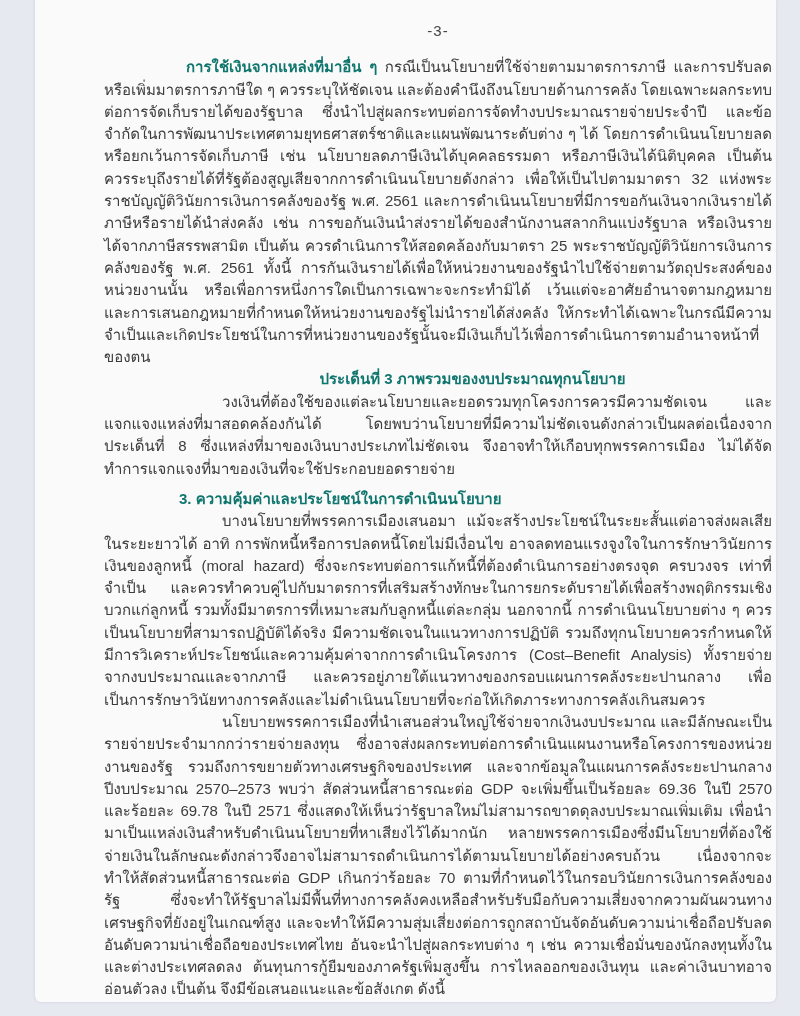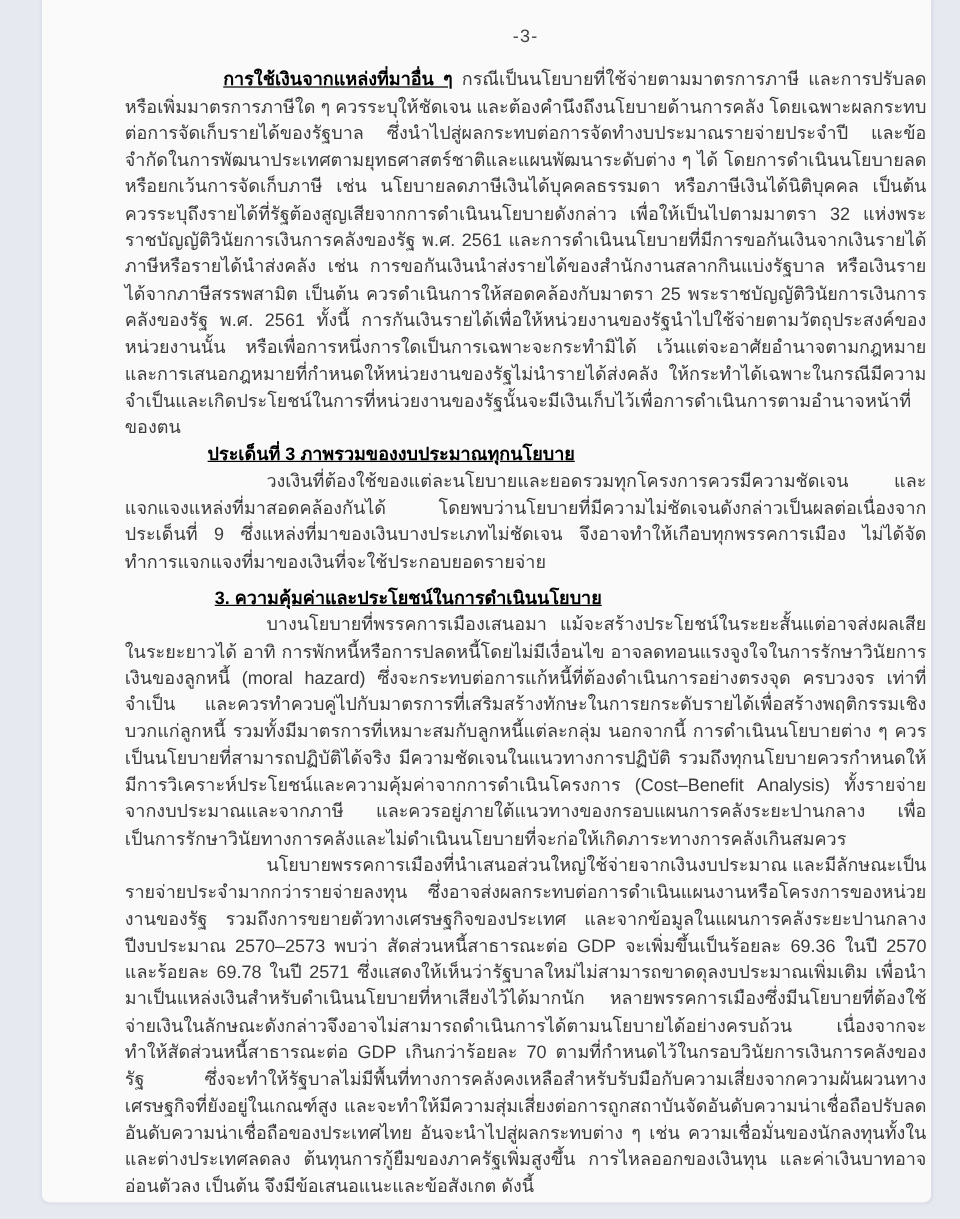--- a/index.html
+++ b/index.html
@@ -35,40 +35,40 @@
   .page-number {
     text-align: center;
     margin-top: 20px;
     margin-bottom: 14px;
     color: #45454a;
     letter-spacing: 1px;
   }
   .para { text-align: justify; }
   .indent { text-indent: 118px; }
   .indent-lead { text-indent: 82px; }
-  .para strong, .heading { color: #000000; font-weight: bold; text-decoration: underline; }
+  .para strong, .heading { color: #0f766e; font-weight: bold; }
   .heading { text-align: left; }
-  .heading.issue { margin-left: 69px; }
+  .heading.issue { margin-left: 69px; text-align: center; }
   .heading.num { margin-left: 75px; }
   .gap-before { margin-top: 8px; }
 </style>
 </head>
 <body>
 
 <div class="canvas">
   <div class="page">
     <div class="content">
 
       <div class="page-number">-3-</div>
 
       <p class="para indent-lead"><strong>การใช้เงินจากแหล่งที่มาอื่น ๆ</strong><span> กรณีเป็นนโยบายที่ใช้จ่ายตามมาตรการภาษี และการปรับลดหรือเพิ่มมาตรการภาษีใด ๆ ควรระบุให้ชัดเจน และต้องคำนึงถึงนโยบายด้านการคลัง โดยเฉพาะผลกระทบต่อการจัดเก็บรายได้ของรัฐบาล ซึ่งนำไปสู่ผลกระทบต่อการจัดทำงบประมาณรายจ่ายประจำปี และข้อจำกัดในการพัฒนาประเทศตามยุทธศาสตร์ชาติและแผนพัฒนาระดับต่าง ๆ ได้ โดยการดำเนินนโยบายลดหรือยกเว้นการจัดเก็บภาษี เช่น นโยบายลดภาษีเงินได้บุคคลธรรมดา หรือภาษีเงินได้นิติบุคคล เป็นต้น ควรระบุถึงรายได้ที่รัฐต้องสูญเสียจากการดำเนินนโยบายดังกล่าว เพื่อให้เป็นไปตามมาตรา 32 แห่งพระราชบัญญัติวินัยการเงินการคลังของรัฐ พ.ศ. 2561 และการดำเนินนโยบายที่มีการขอกันเงินจากเงินรายได้ภาษีหรือรายได้นำส่งคลัง เช่น การขอกันเงินนำส่งรายได้ของสำนักงานสลากกินแบ่งรัฐบาล หรือเงินรายได้จากภาษีสรรพสามิต เป็นต้น ควรดำเนินการให้สอดคล้องกับมาตรา 25 พระราชบัญญัติวินัยการเงินการคลังของรัฐ พ.ศ. 2561 ทั้งนี้ การกันเงินรายได้เพื่อให้หน่วยงานของรัฐนำไปใช้จ่ายตามวัตถุประสงค์ของหน่วยงานนั้น หรือเพื่อการหนึ่งการใดเป็นการเฉพาะจะกระทำมิได้ เว้นแต่จะอาศัยอำนาจตามกฎหมาย และการเสนอกฎหมายที่กำหนดให้หน่วยงานของรัฐไม่นำรายได้ส่งคลัง ให้กระทำได้เฉพาะในกรณีมีความจำเป็นและเกิดประโยชน์ในการที่หน่วยงานของรัฐนั้นจะมีเงินเก็บไว้เพื่อการดำเนินการตามอำนาจหน้าที่ของตน</span></p>
 
       <div class="heading issue">ประเด็นที่ 3 ภาพรวมของงบประมาณทุกนโยบาย</div>
 
-      <p class="para indent">วงเงินที่ต้องใช้ของแต่ละนโยบายและยอดรวมทุกโครงการควรมีความชัดเจน และแจกแจงแหล่งที่มาสอดคล้องกันได้ โดยพบว่านโยบายที่มีความไม่ชัดเจนดังกล่าวเป็นผลต่อเนื่องจากประเด็นที่ 9 ซึ่งแหล่งที่มาของเงินบางประเภทไม่ชัดเจน จึงอาจทำให้เกือบทุกพรรคการเมือง ไม่ได้จัดทำการแจกแจงที่มาของเงินที่จะใช้ประกอบยอดรายจ่าย</p>
+      <p class="para indent">วงเงินที่ต้องใช้ของแต่ละนโยบายและยอดรวมทุกโครงการควรมีความชัดเจน และแจกแจงแหล่งที่มาสอดคล้องกันได้ โดยพบว่านโยบายที่มีความไม่ชัดเจนดังกล่าวเป็นผลต่อเนื่องจากประเด็นที่ 8 ซึ่งแหล่งที่มาของเงินบางประเภทไม่ชัดเจน จึงอาจทำให้เกือบทุกพรรคการเมือง ไม่ได้จัดทำการแจกแจงที่มาของเงินที่จะใช้ประกอบยอดรายจ่าย</p>
 
       <div class="heading num gap-before">3. ความคุ้มค่าและประโยชน์ในการดำเนินนโยบาย</div>
 
       <p class="para indent">บางนโยบายที่พรรคการเมืองเสนอมา แม้จะสร้างประโยชน์ในระยะสั้นแต่อาจส่งผลเสียในระยะยาวได้ อาทิ การพักหนี้หรือการปลดหนี้โดยไม่มีเงื่อนไข อาจลดทอนแรงจูงใจในการรักษาวินัยการเงินของลูกหนี้ (moral hazard) ซึ่งจะกระทบต่อการแก้หนี้ที่ต้องดำเนินการอย่างตรงจุด ครบวงจร เท่าที่จำเป็น และควรทำควบคู่ไปกับมาตรการที่เสริมสร้างทักษะในการยกระดับรายได้เพื่อสร้างพฤติกรรมเชิงบวกแก่ลูกหนี้ รวมทั้งมีมาตรการที่เหมาะสมกับลูกหนี้แต่ละกลุ่ม นอกจากนี้ การดำเนินนโยบายต่าง ๆ ควรเป็นนโยบายที่สามารถปฏิบัติได้จริง มีความชัดเจนในแนวทางการปฏิบัติ รวมถึงทุกนโยบายควรกำหนดให้มีการวิเคราะห์ประโยชน์และความคุ้มค่าจากการดำเนินโครงการ (Cost–Benefit Analysis) ทั้งรายจ่ายจากงบประมาณและจากภาษี และควรอยู่ภายใต้แนวทางของกรอบแผนการคลังระยะปานกลาง เพื่อเป็นการรักษาวินัยทางการคลังและไม่ดำเนินนโยบายที่จะก่อให้เกิดภาระทางการคลังเกินสมควร</p>
 
 
       <p class="para indent">นโยบายพรรคการเมืองที่นำเสนอส่วนใหญ่ใช้จ่ายจากเงินงบประมาณ และมีลักษณะเป็นรายจ่ายประจำมากกว่ารายจ่ายลงทุน ซึ่งอาจส่งผลกระทบต่อการดำเนินแผนงานหรือโครงการของหน่วยงานของรัฐ รวมถึงการขยายตัวทางเศรษฐกิจของประเทศ และจากข้อมูลในแผนการคลังระยะปานกลาง ปีงบประมาณ 2570–2573 พบว่า สัดส่วนหนี้สาธารณะต่อ GDP จะเพิ่มขึ้นเป็นร้อยละ 69.36 ในปี 2570 และร้อยละ 69.78 ในปี 2571 ซึ่งแสดงให้เห็นว่ารัฐบาลใหม่ไม่สามารถขาดดุลงบประมาณเพิ่มเติม เพื่อนำมาเป็นแหล่งเงินสำหรับดำเนินนโยบายที่หาเสียงไว้ได้มากนัก หลายพรรคการเมืองซึ่งมีนโยบายที่ต้องใช้จ่ายเงินในลักษณะดังกล่าวจึงอาจไม่สามารถดำเนินการได้ตามนโยบายได้อย่างครบถ้วน เนื่องจากจะทำให้สัดส่วนหนี้สาธารณะต่อ GDP เกินกว่าร้อยละ 70 ตามที่กำหนดไว้ในกรอบวินัยการเงินการคลังของรัฐ ซึ่งจะทำให้รัฐบาลไม่มีพื้นที่ทางการคลังคงเหลือสำหรับรับมือกับความเสี่ยงจากความผันผวนทางเศรษฐกิจที่ยังอยู่ในเกณฑ์สูง และจะทำให้มีความสุ่มเสี่ยงต่อการถูกสถาบันจัดอันดับความน่าเชื่อถือปรับลดอันดับความน่าเชื่อถือของประเทศไทย อันจะนำไปสู่ผลกระทบต่าง ๆ เช่น ความเชื่อมั่นของนักลงทุนทั้งในและต่างประเทศลดลง ต้นทุนการกู้ยืมของภาครัฐเพิ่มสูงขึ้น การไหลออกของเงินทุน และค่าเงินบาทอาจอ่อนตัวลง เป็นต้น จึงมีข้อเสนอแนะและข้อสังเกต ดังนี้</p>
 
     </div>
   </div>

